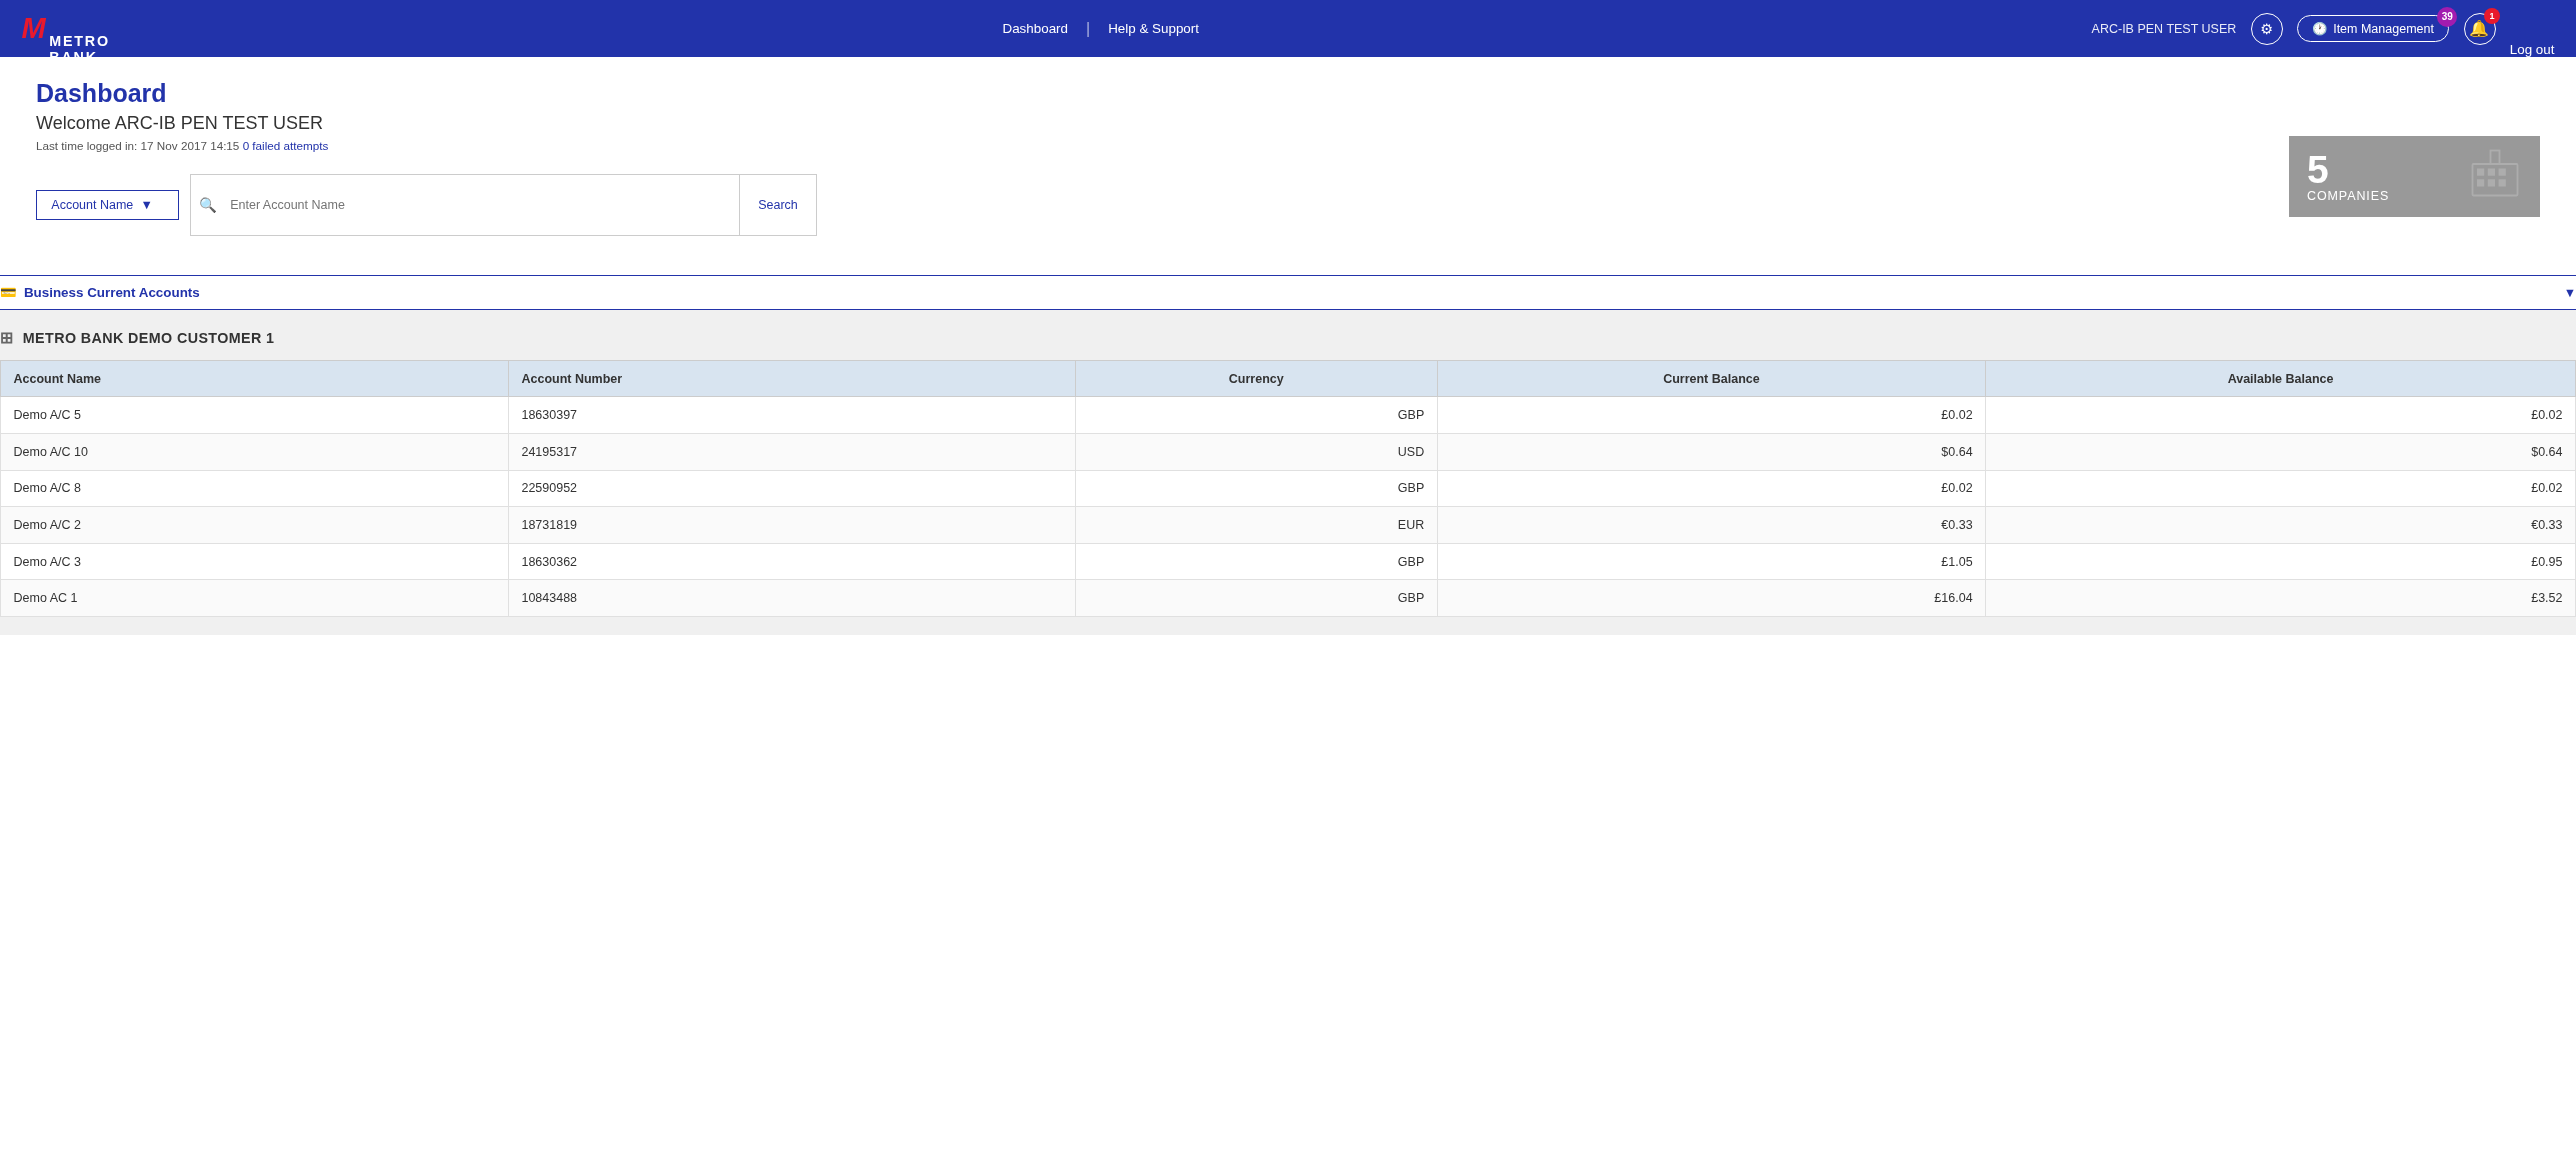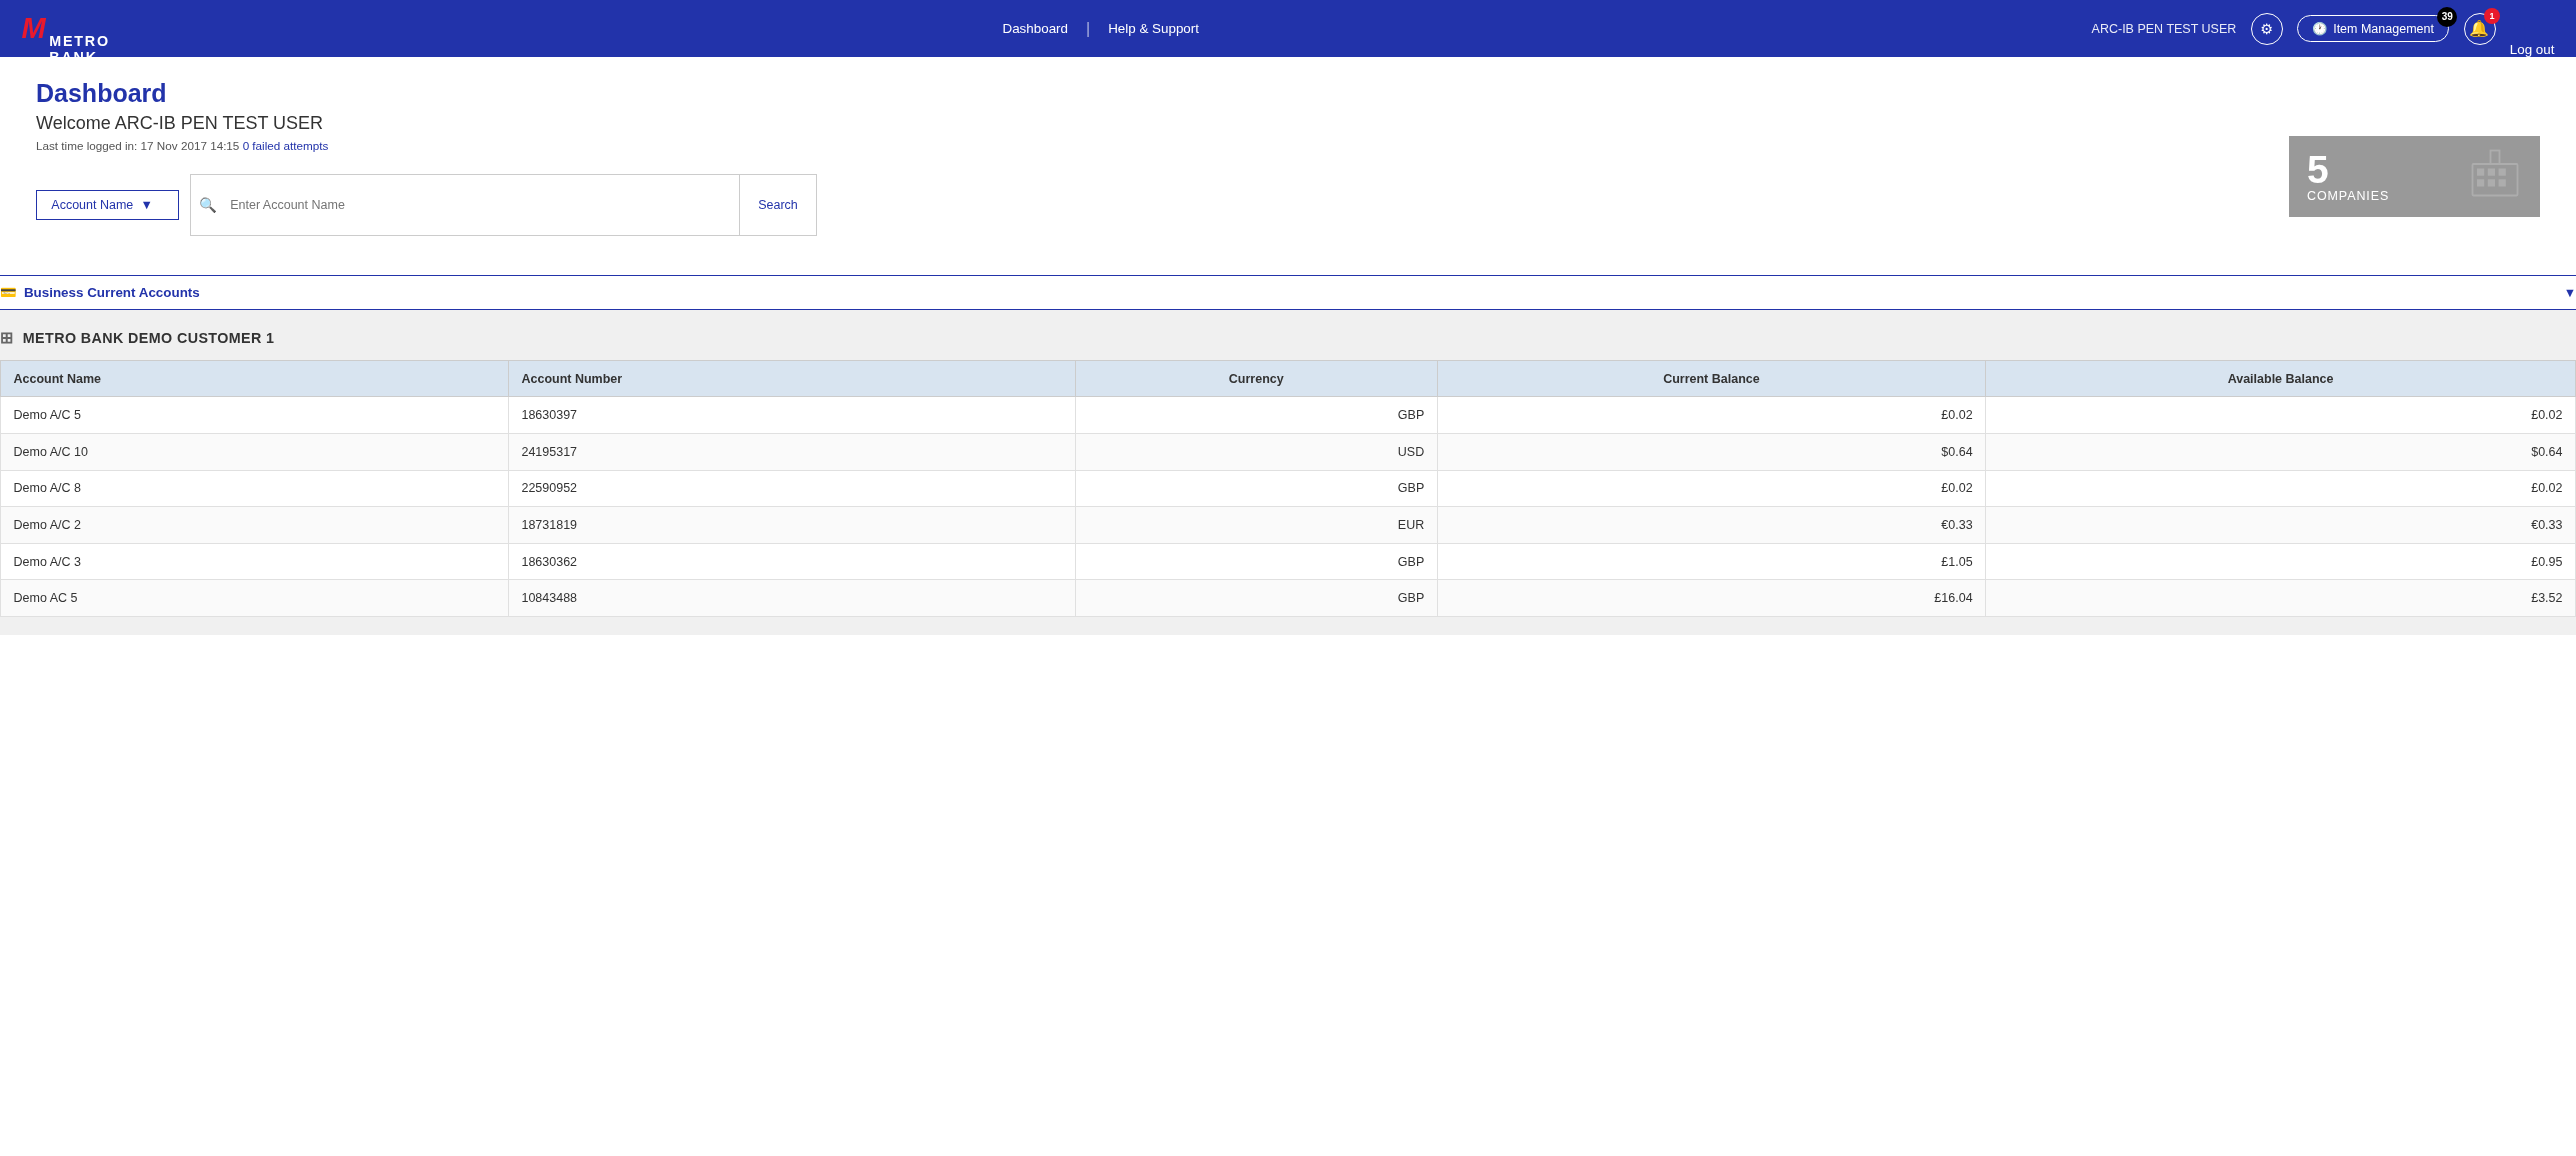--- a/index.html
+++ b/index.html
@@ -93,21 +93,21 @@
       font-size: 12.5px;
       display: flex;
       align-items: center;
       gap: 5.4px;
       position: relative;
     }
     .badge {
       position: absolute;
       top: -9px;
       right: -9px;
-      background: #000000;
+      background: #a21caf;
       color: white;
       border-radius: 50%;
       width: 20px;
       height: 20px;
       font-size: 10px;
       font-weight: bold;
       display: flex;
       align-items: center;
       justify-content: center;
     }
@@ -474,21 +474,21 @@
       <td class="right">€0.33</td>
     </tr>
             <tr>
       <td>Demo A/C 3</td>
       <td>18630362</td>
       <td class="right">GBP</td>
       <td class="right">£1.05</td>
       <td class="right">£0.95</td>
     </tr>
             <tr>
-      <td>Demo AC 5</td>
+      <td>Demo AC 1</td>
       <td>10843488</td>
       <td class="right">GBP</td>
       <td class="right">£16.04</td>
       <td class="right">£3.52</td>
     </tr>
           </tbody>
       </table>
     </div>
 
   </div>

